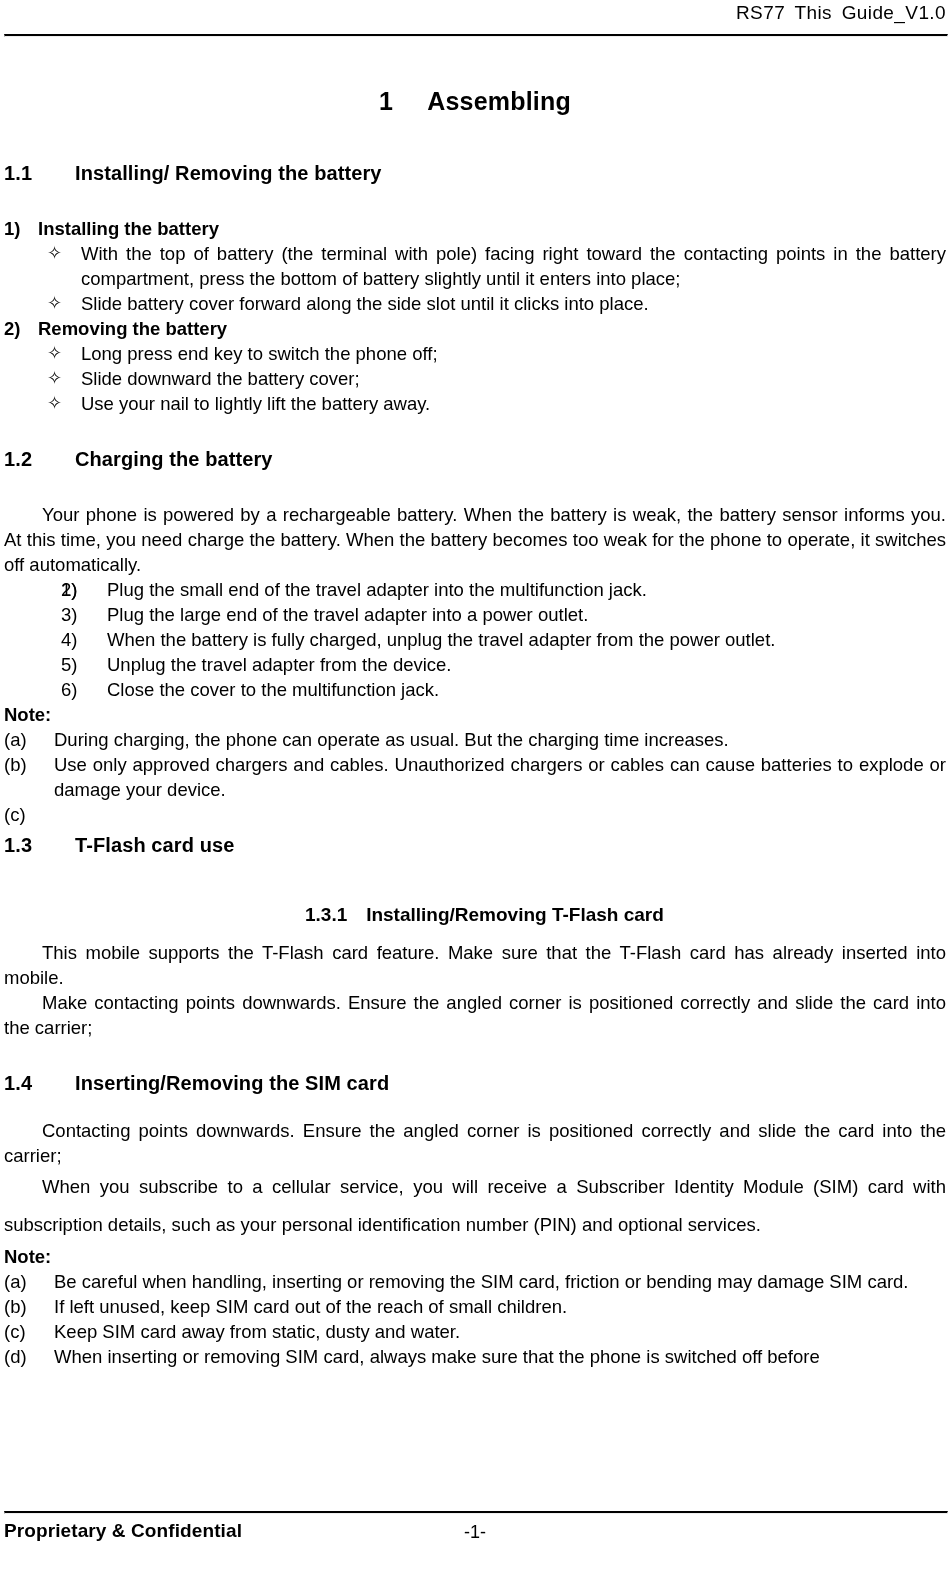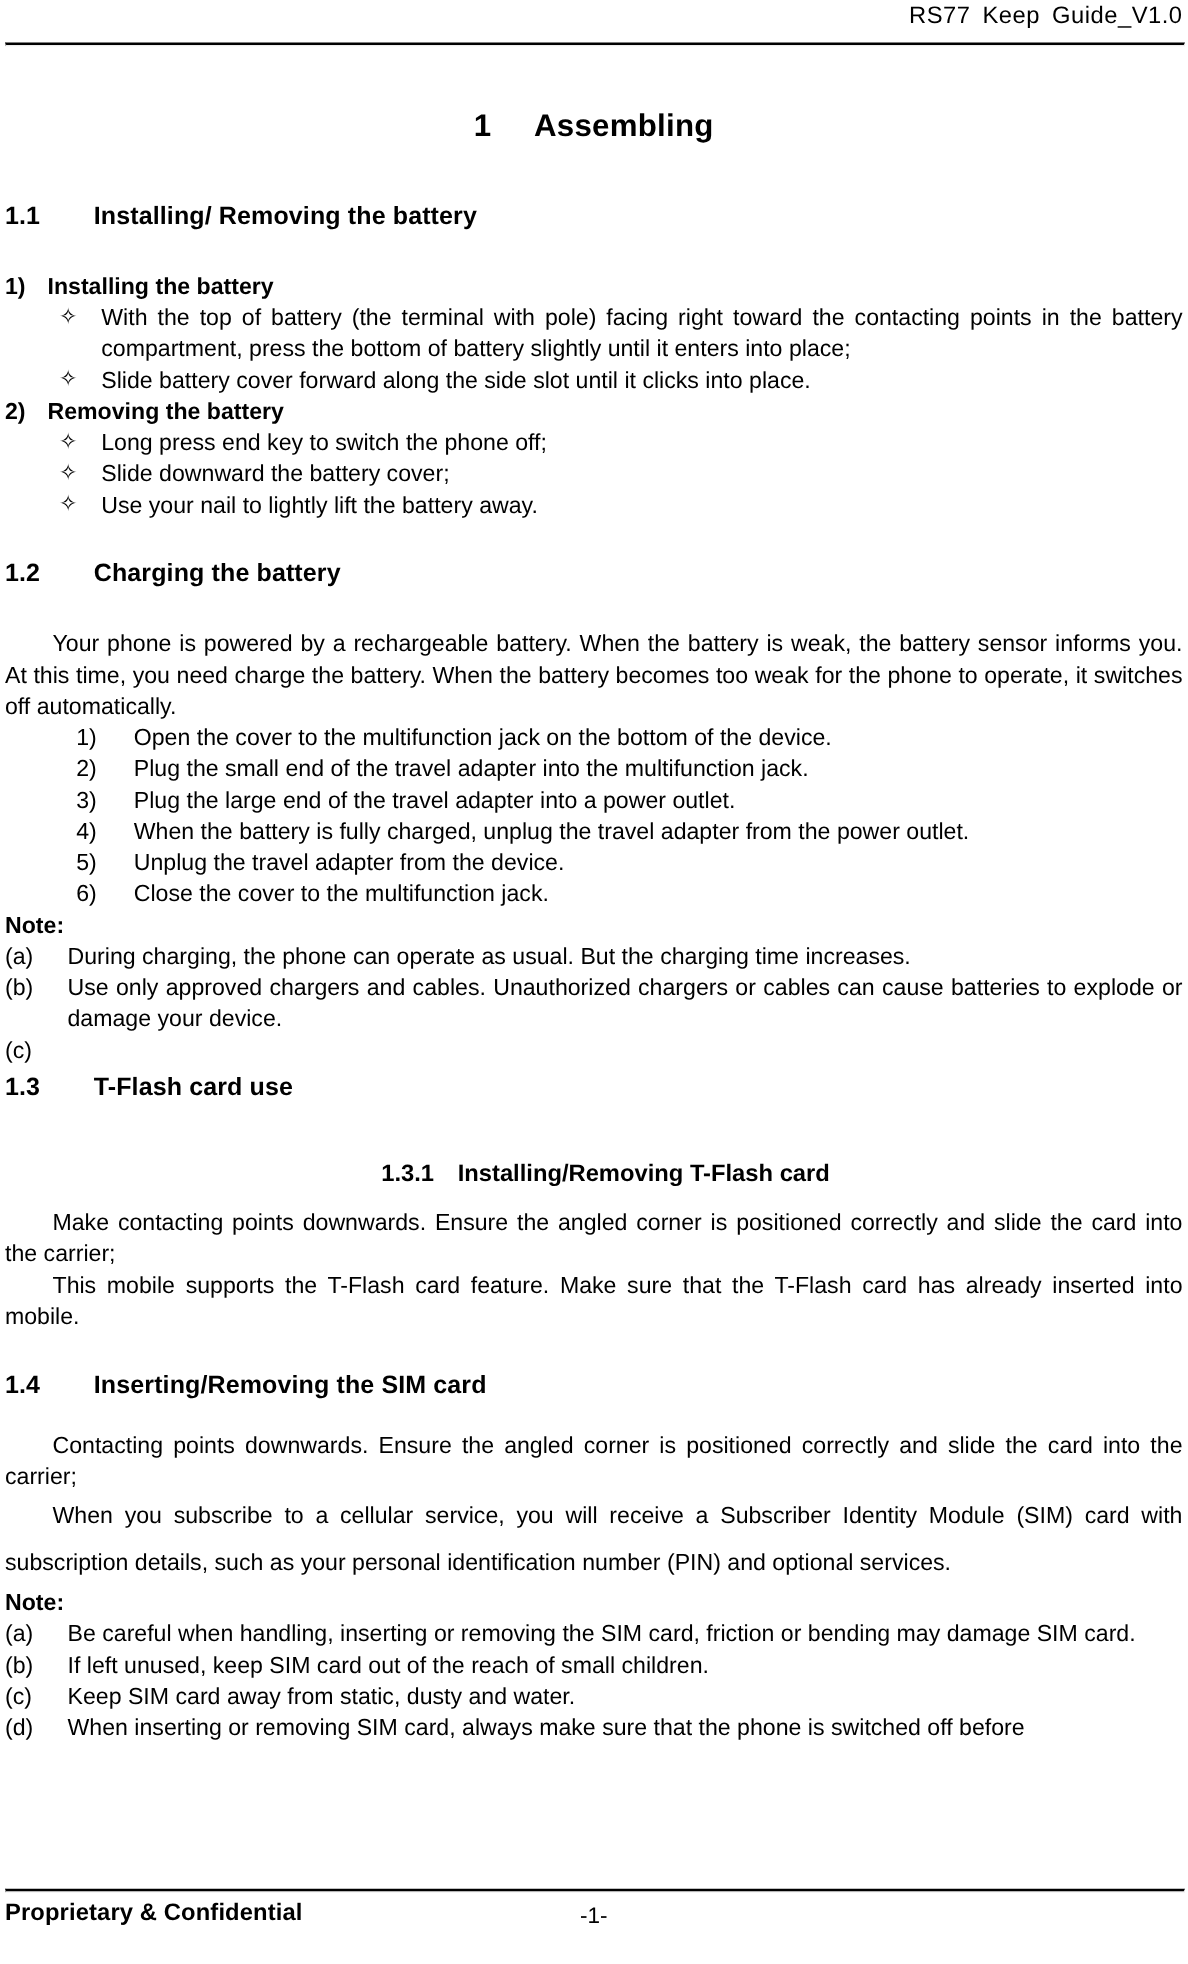--- a/index.html
+++ b/index.html
@@ -217,21 +217,21 @@
     font-size: 18px;
     line-height: 26px;
   }
 </style>
 </head>
 <body>
 
 <div class="page">
 
   <div class="doc-header">
-    <div class="header-text">RS77 Keep Guide_V1.0</div>
+    <div class="header-text">RS77 This Guide_V1.0</div>
   </div>
   <hr class="header-rule">
 
   <div class="chapter-title">
     <span class="num">1</span><span>Assembling</span>
   </div>
 
   <div class="spacer-xl"></div>
 
   <h2 class="h2">
@@ -280,21 +280,20 @@
     <span class="num">1.2</span><span>Charging the battery</span>
   </h2>
 
   <div class="spacer-lg"></div>
 
   <p class="body indent">Your phone is powered by a rechargeable battery. When the battery is weak, the battery sensor informs you. At this time, you need charge the battery. When the battery becomes too weak for the phone to operate, it switches off automatically.</p>
 
   <ol class="paren-num">
     <li>
       <span class="marker">1)</span>
-      <span>Open the cover to the multifunction jack on the bottom of the device.</span>
     </li>
     <li>
       <span class="marker">2)</span>
       <span>Plug the small end of the travel adapter into the multifunction jack.</span>
     </li>
     <li>
       <span class="marker">3)</span>
       <span>Plug the large end of the travel adapter into a power outlet.</span>
     </li>
     <li>
@@ -334,22 +333,22 @@
   </h2>
 
   <div class="spacer-xl"></div>
 
   <h3 class="h3">
     <span class="num">1.3.1</span><span>Installing/Removing T-Flash card</span>
   </h3>
 
   <div class="spacer-sm"></div>
 
+  <p class="body indent">This mobile supports the T-Flash card feature. Make sure that the T-Flash card has already inserted into mobile.</p>
   <p class="body indent">Make contacting points downwards. Ensure the angled corner is positioned correctly and slide the card into the carrier;</p>
-  <p class="body indent">This mobile supports the T-Flash card feature. Make sure that the T-Flash card has already inserted into mobile.</p>
 
   <div class="spacer-lg"></div>
 
   <h2 class="h2">
     <span class="num">1.4</span><span>Inserting/Removing the SIM card</span>
   </h2>
 
   <div class="spacer-md"></div>
 
   <p class="body indent">Contacting points downwards. Ensure the angled corner is positioned correctly and slide the card into the carrier;</p>

